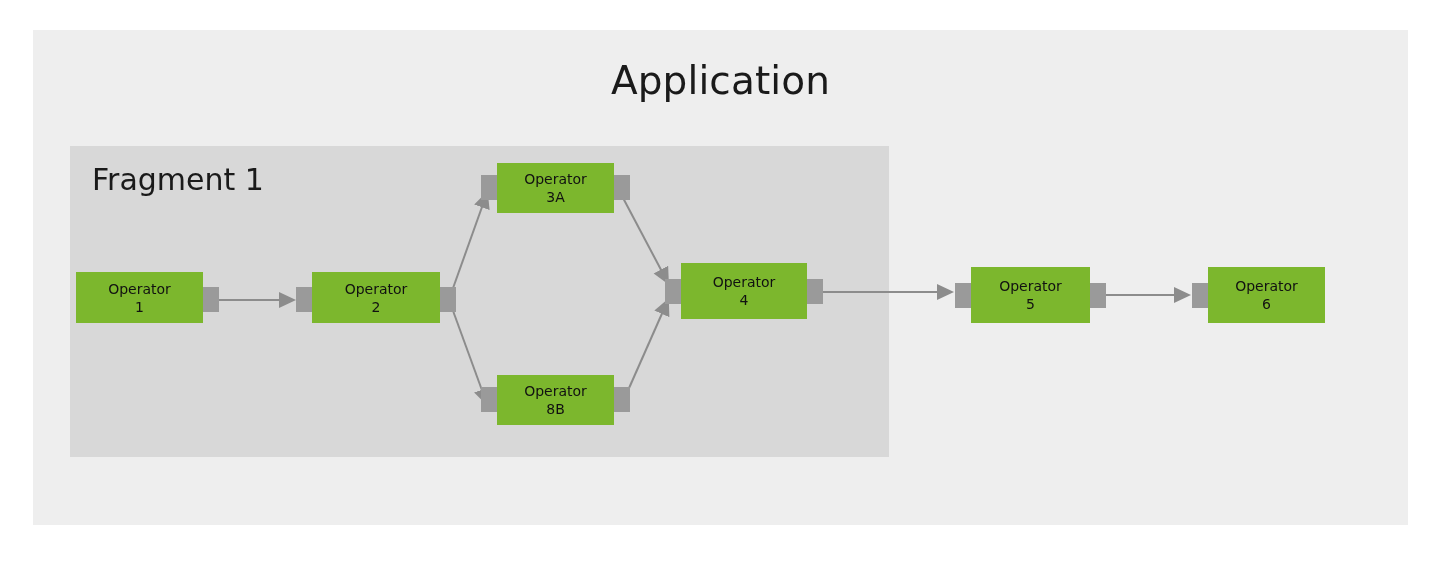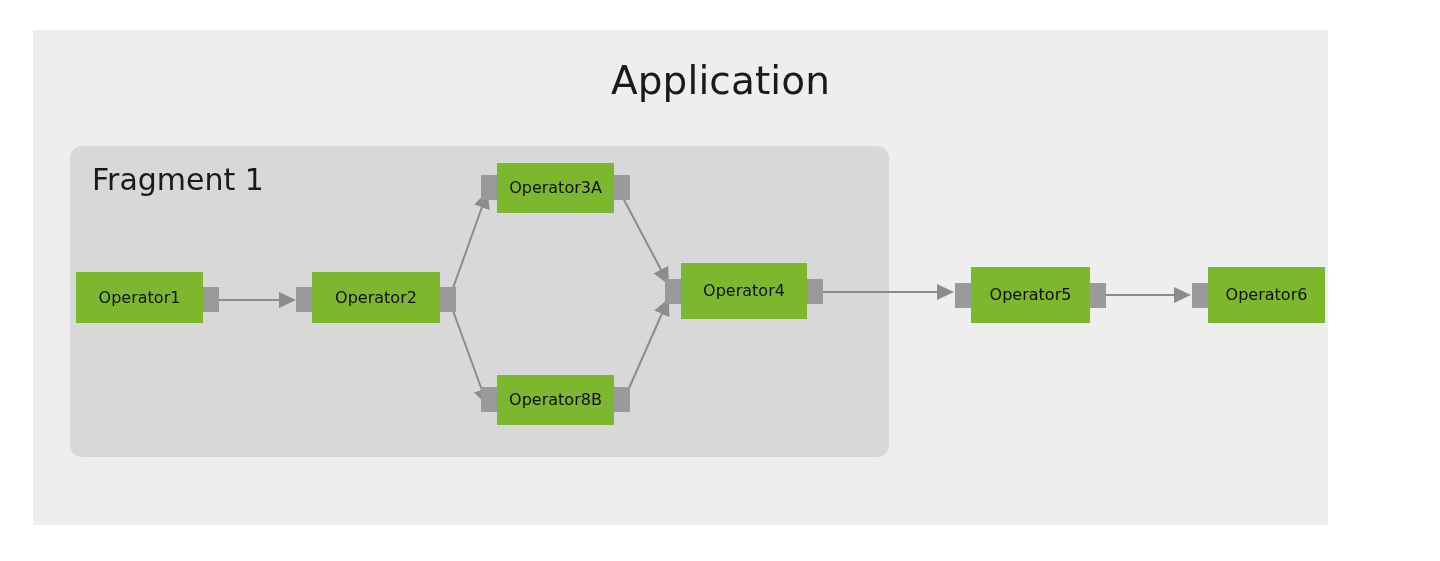--- a/index.html
+++ b/index.html
@@ -6,21 +6,21 @@
   html, body {
     margin: 0;
     padding: 0;
     background: #ffffff;
   }
   body {
     font-family: "DejaVu Sans", "Liberation Sans", sans-serif;
   }
   #canvas {
     position: relative;
-    width: 1328px;
+    width: 1440px;
     height: 561px;
     background: #ffffff;
     overflow: hidden;
   }
   
   .app-container {
     position: absolute;
     left: 33px;
     top: 30px;
     width: 1375px;
@@ -42,21 +42,20 @@
   
   .fragment {
     position: absolute;
     background: #d8d8d8;
   }
   .fragment-1 {
     left: 70px;
     top: 146px;
     width: 819px;
     height: 311px;
-    border-radius: 12px;
   }
   .fragment-2 {
     left: 919px;
     top: 146px;
     width: 459px;
     height: 311px;
   }
   .fragment-title {
     position: absolute;
     left: 22px;
@@ -75,23 +74,24 @@
     width: 1440px;
     height: 561px;
     pointer-events: none;
   }
   
   .operator {
     position: absolute;
     background: #7cb72d;
     color: #111111;
     display: flex;
+    flex-direction: column;
     align-items: center;
     justify-content: center;
-    font-size: 16px;
+    font-size: 14px;
     line-height: 18px;
     text-align: center;
     box-sizing: border-box;
   }
   .operator .op-name,
   .operator .op-id {
     display: block;
     white-space: nowrap;
   }
   

